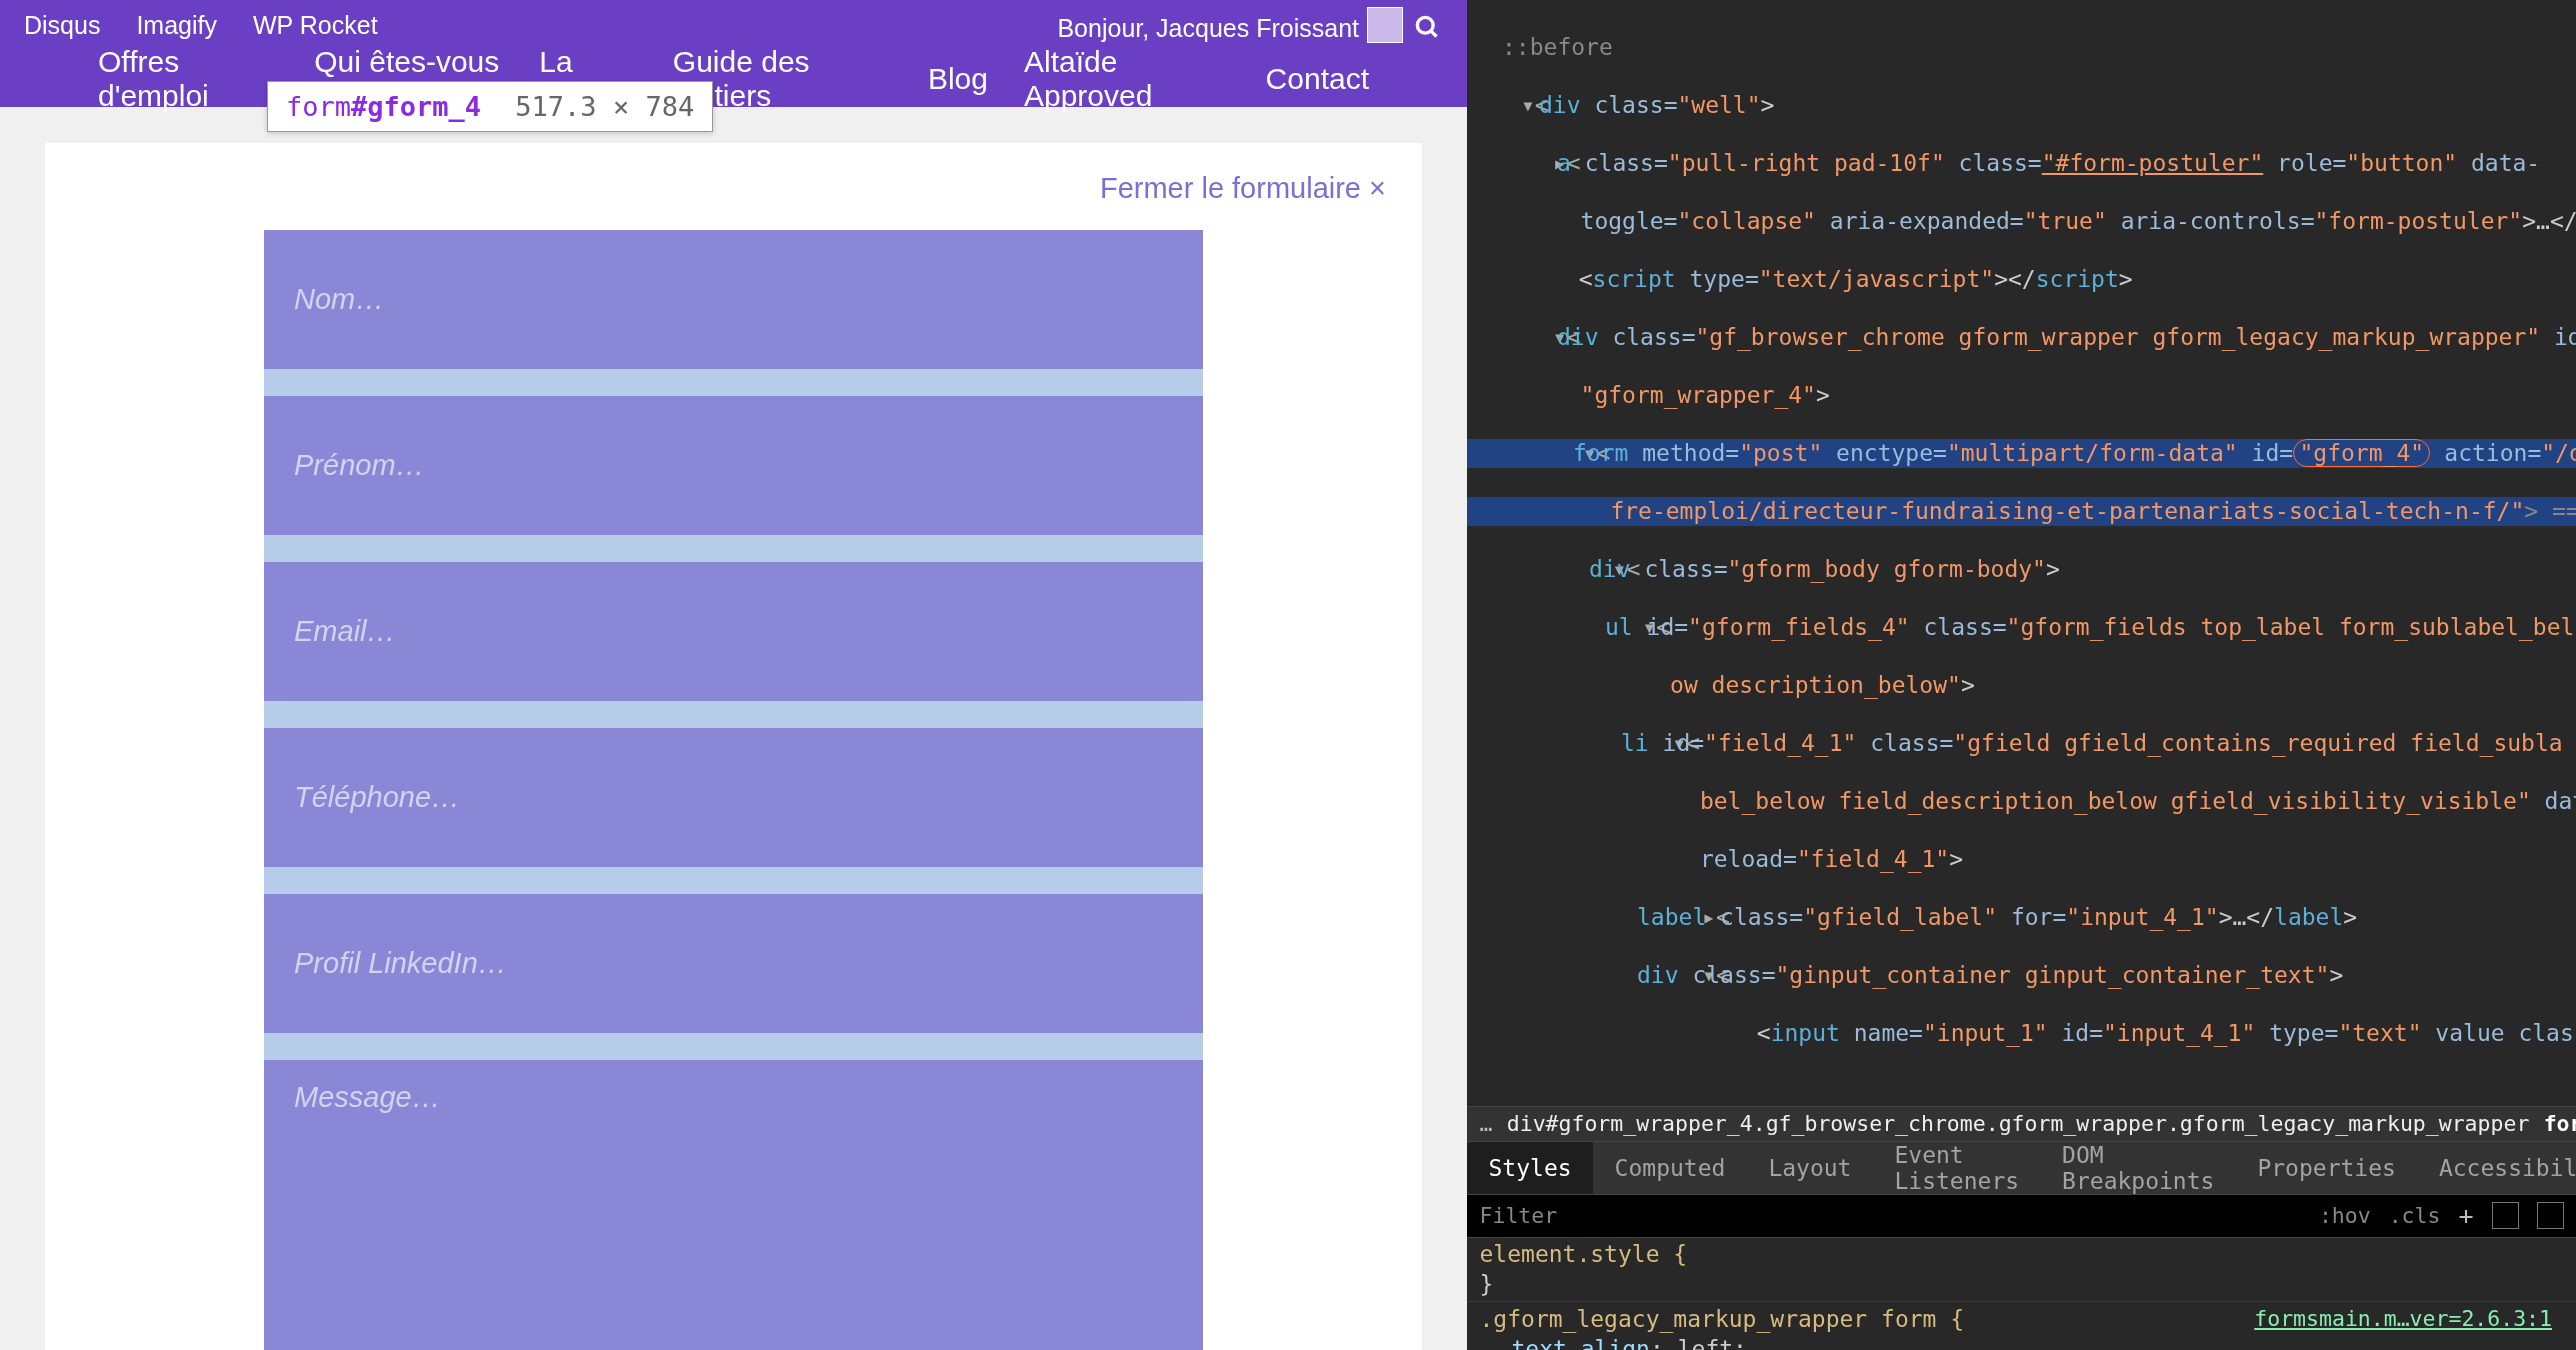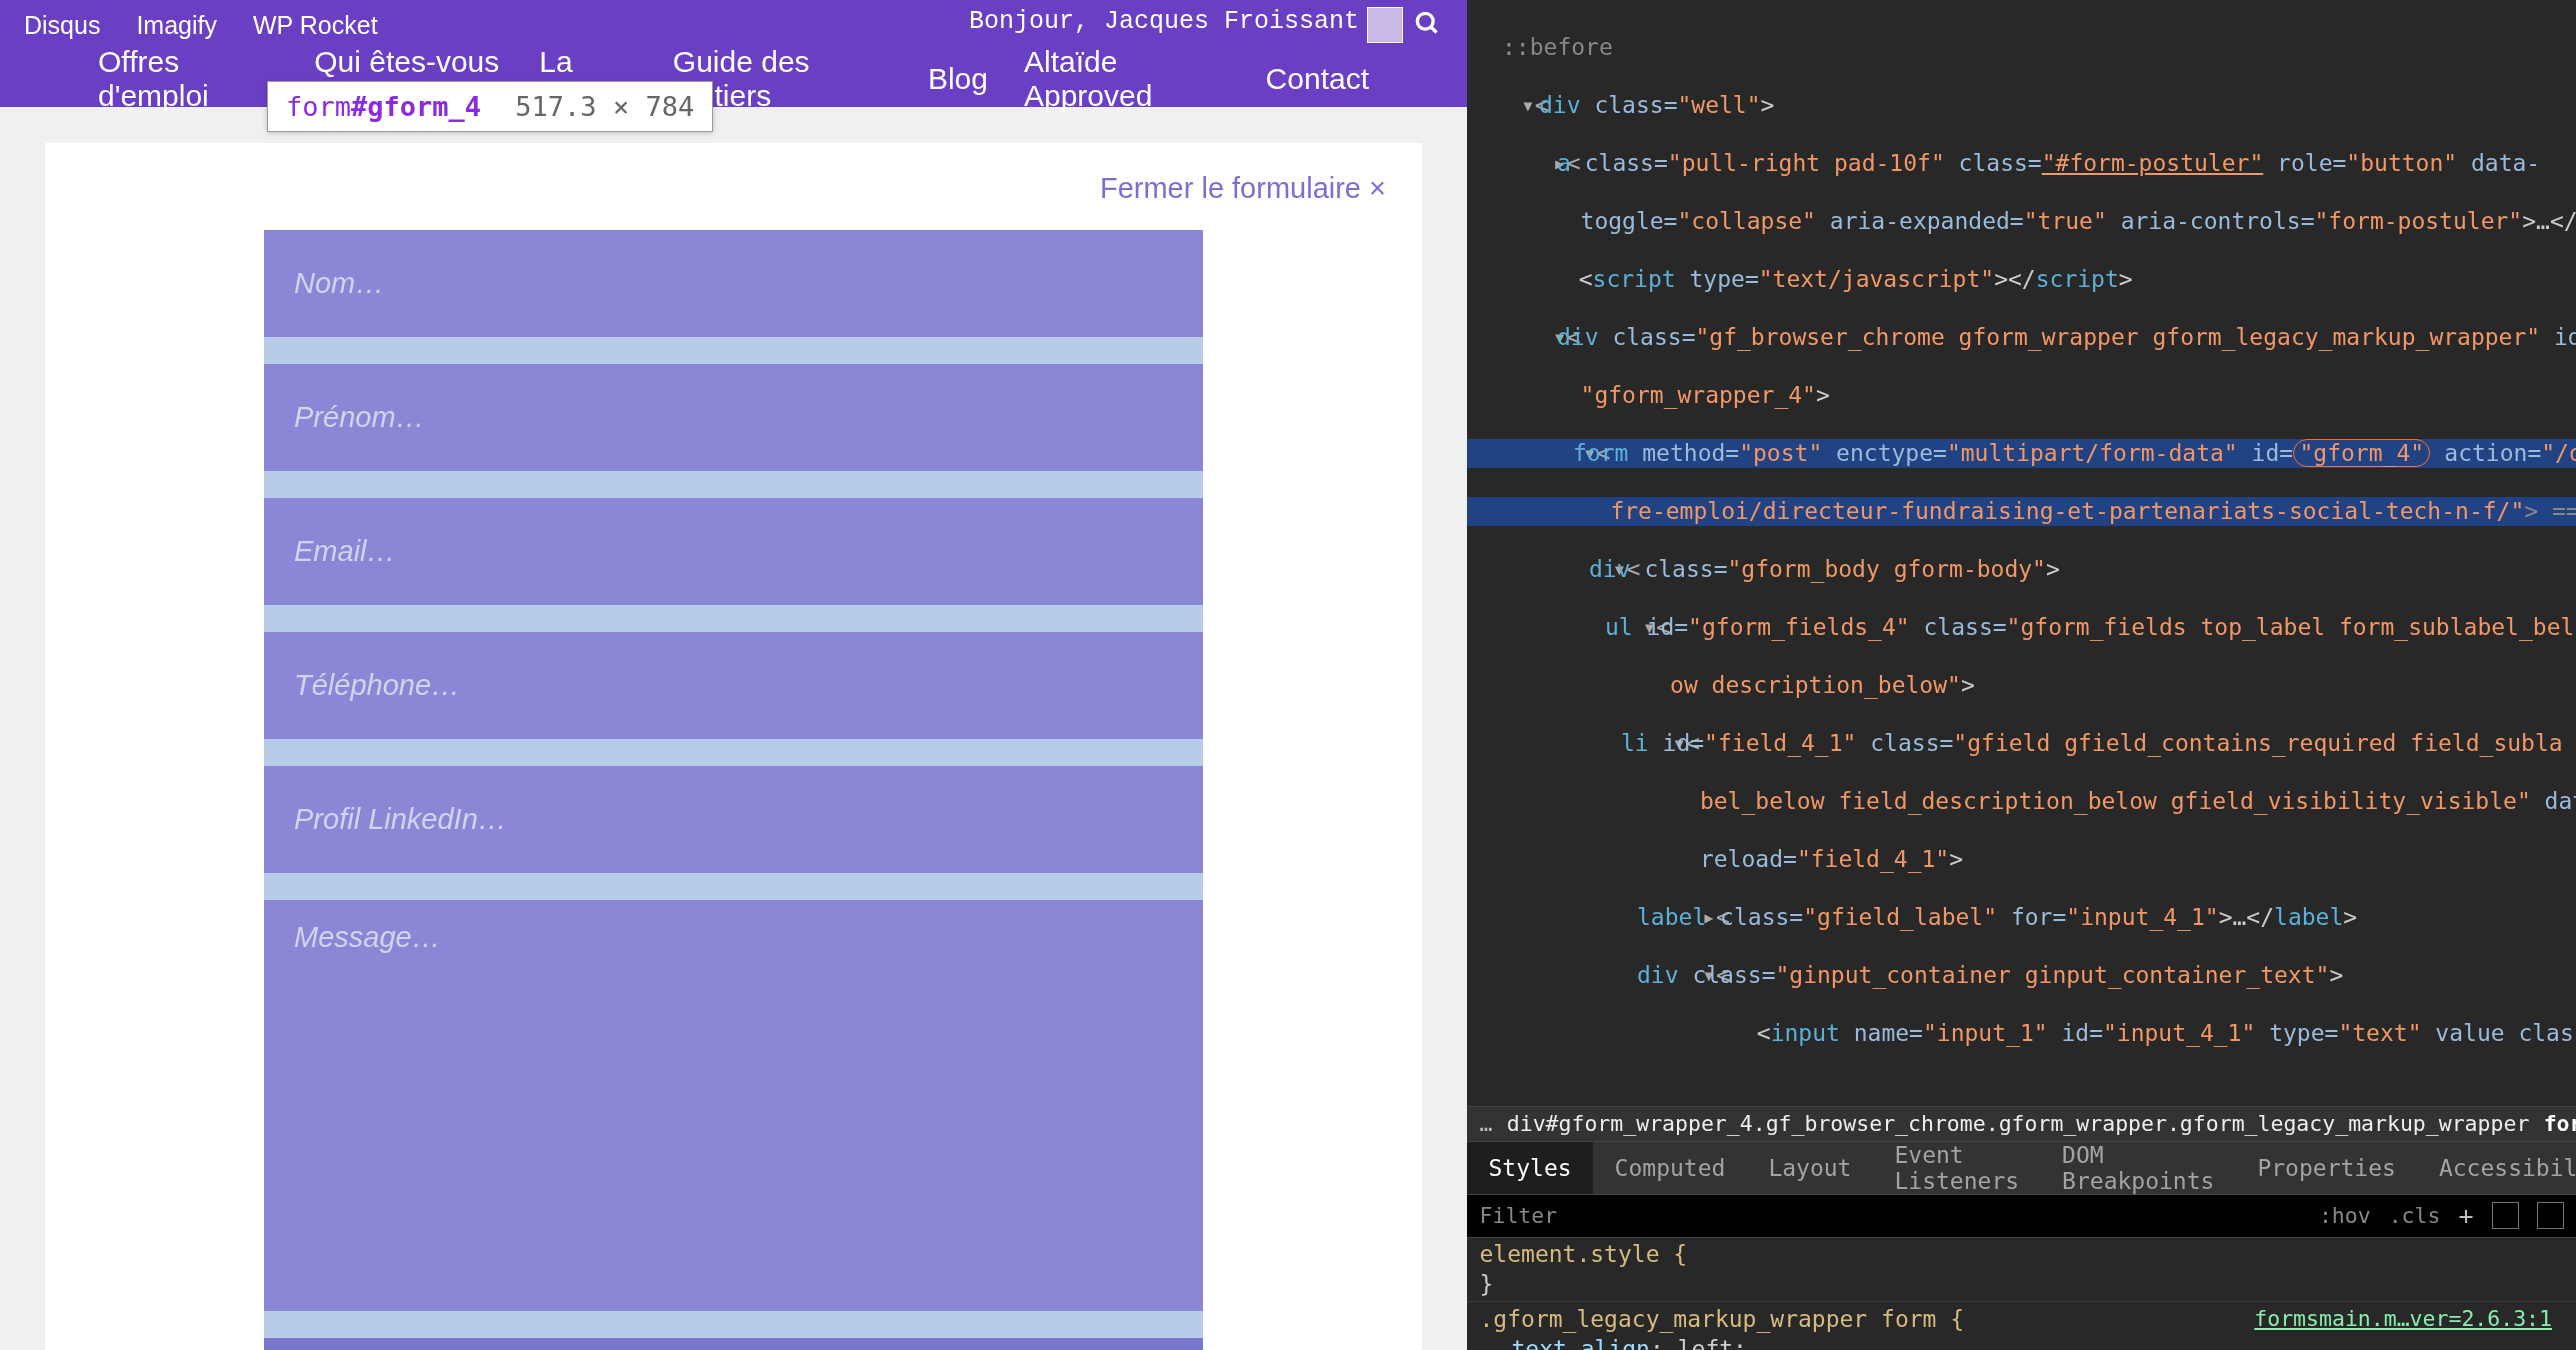--- a/index.html
+++ b/index.html
@@ -6,37 +6,37 @@
 html, body { width: 2576px; height: 1351px; overflow: hidden; font-family: -apple-system, Helvetica, Arial, sans-serif; }
 
 .app { display: flex; width: 100%; height: 100%; }
 
 
 .page { width: 1467px; height: 100%; background: #f0f0f0; position: relative; }
 .header { background: #6b3fc4; color: #fff; height: 107px; }
 .adminbar { display: flex; align-items: center; height: 50px; padding: 0 24px; font-size: 25px; }
 .adminbar .left { display: flex; gap: 36px; }
 .adminbar .spacer { flex: 1; }
-.adminbar .right { display: flex; align-items: flex-start; gap: 8px; font-family: Liberation Mono, monospace; }
+.adminbar .right { display: flex; align-items: flex-end; gap: 8px; }
 .avatar { width: 36px; height: 36px; background: #c9b8e8; border: 1.8px solid #fff; }
 .search-icon { width: 32px; height: 32px; display: flex; align-items: center; justify-content: center; }
 .search-icon svg { stroke: #fff; fill: none; stroke-width: 3; }
 
 .nav { display: flex; gap: 36px; align-items: center; height: 57px; padding: 0 98px; font-size: 30px; font-weight: 500; }
 
 .tooltip { position: absolute; top: 81px; left: 267px; background: #fff; border: 0.9px solid #999; padding: 9px 18px; font-size: 27px; font-family: Menlo, monospace; z-index: 10; box-shadow: 0 1.8px 5.4px rgba(0,0,0,.2); }
 .tooltip .sel { color: #8a2be2; }
 .tooltip .dims { color: #666; margin-left: 18px; }
 
 .content { padding: 36px 36px 0; display: flex; justify-content: center; }
 .card { width: 1377px; background: #fff; min-height: 1252px; padding: 18px 36px; }
 .closef { text-align: right; color: #7c6fd4; font-size: 29px; padding: 10.7px 0 25px; }
 
 .formwrap { width: 939px; margin: 0 auto; }
-.field { width: 100%; background: #8a88d6; height: 107px; display: flex; align-items: center; padding: 0 30px; color: #d4d3ef; font-size: 29px; font-style: italic; font-weight: 500; }
+.field { width: 100%; background: #8a88d6; height: 139px; display: flex; align-items: center; padding: 0 30px; color: #d4d3ef; font-size: 29px; font-style: italic; font-weight: 500; }
 .gap { width: 100%; height: 27px; background: #b7cce9; }
 .msg { height: 411px; align-items: flex-start; padding-top: 21.5px; }
 .btn { width: 100%; height: 72px; background: #7875cd; display: flex; align-items: center; justify-content: center; color: #c2c0e7; font-size: 32px; font-weight: 800; letter-spacing: 5.4px; }
 
 
 .devtools { width: 1109px; height: 100%; background: #282828; color: #ccc; font-family: Menlo, Consolas, monospace; font-size: 23px; display: flex; flex-direction: column; }
 
 .dom { flex: 0 0 auto; padding: 3.6px 0 0 0; line-height: 29px; white-space: pre; overflow: hidden; }
 .dom .row { padding: 0 7.2px; }
 .dom .hl { background: #214283; }

